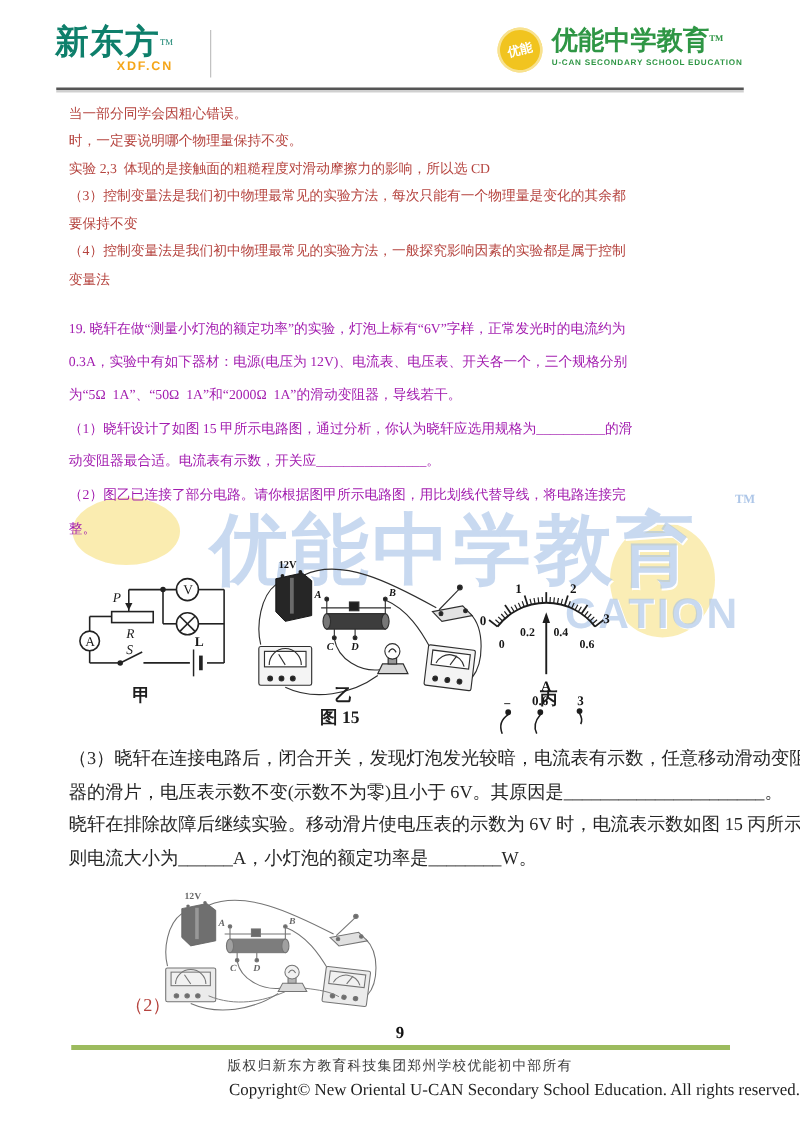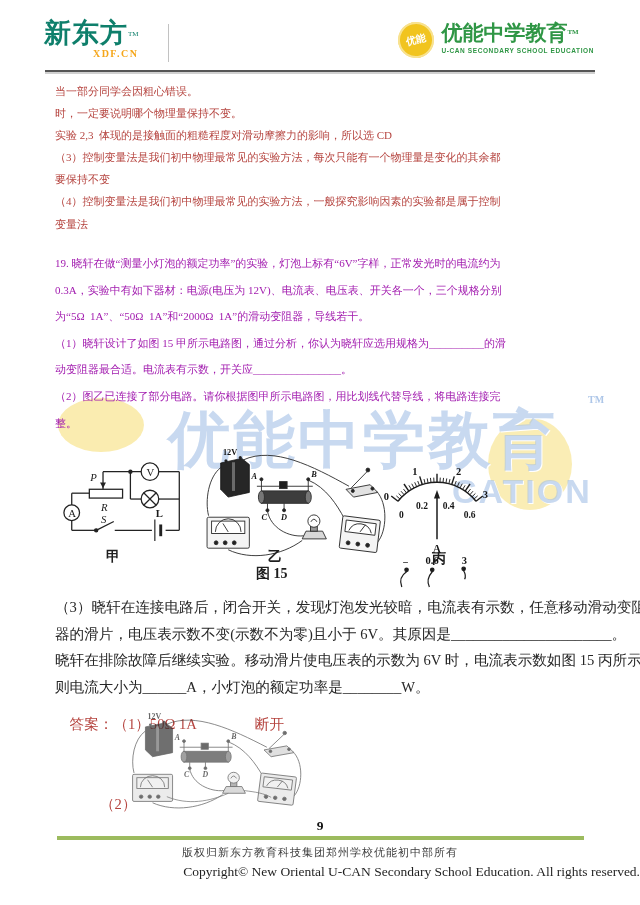--- a/index.html
+++ b/index.html
@@ -6,21 +6,21 @@
   .page{position:relative;width:640px;height:905px;background:#ffffff;overflow:hidden;
         font-family:"Liberation Serif","DejaVu Serif",serif;color:#262626;}
   .abs{position:absolute;}
   .ln{white-space:pre;}
   
   .hdr-rule{position:absolute;top:70px;left:45px;right:45px;height:2px;background:#555;
             box-shadow:0 2px 0 rgba(120,120,120,.35);}
   .xdf{left:44px;top:20px;line-height:1;}
   .xdf-name{font-weight:900;font-size:27px;color:#0e7f6b;letter-spacing:1px;font-family:"Liberation Sans",sans-serif;}
   .xdf-tm{font-size:7px;color:#0e7f6b;vertical-align:super;}
-  .xdf-domain{font-weight:bold;font-size:10px;color:#f5a61a;letter-spacing:1.5px;text-align:right;margin-top:2px;font-family:Liberation Serif, serif;}
+  .xdf-domain{font-weight:bold;font-size:10px;color:#f5a61a;letter-spacing:1.5px;text-align:right;margin-top:2px;font-family:Liberation Sans, sans-serif;}
   .hdr-vbar{left:168px;top:24px;width:1px;height:38px;background:#c2c2c2;}
   .ucan{right:46px;top:22px;display:flex;align-items:flex-start;gap:7px;}
   .ucan-circle{width:36px;height:36px;border-radius:50%;background:#f1c41f;color:#fff;display:flex;
                align-items:center;justify-content:center;font-size:10px;font-weight:bold;transform:rotate(-14deg);
                font-family:"Liberation Sans",sans-serif;box-shadow:inset 0 0 0 2px rgba(255,255,255,.5);}
   .ucan-name{font-weight:900;font-size:21px;color:#2f9645;line-height:1;font-family:"Liberation Sans",sans-serif;
              text-shadow:1px 1px 0 #fff,-1px -1px 0 #fff;}
   .ucan-tm{font-size:7px;vertical-align:super;font-weight:bold;}
   .ucan-sub{font-size:6.5px;color:#2f9645;letter-spacing:.6px;margin-top:3px;font-weight:bold;
             font-family:"Liberation Sans",sans-serif;}
@@ -295,23 +295,20 @@
   </svg>
   <div class="abs figlabel" style="left:432px;top:550px;">丙</div>
 
   <div class="abs p3block">
     <div class="ln">（3）晓轩在连接电路后，闭合开关，发现灯泡发光较暗，电流表有示数，任意移动滑动变阻</div>
     <div class="ln">器的滑片，电压表示数不变(示数不为零)且小于 6V。其原因是______________________。</div>
     <div class="ln">晓轩在排除故障后继续实验。移动滑片使电压表的示数为 6V 时，电流表示数如图 15 丙所示，</div>
     <div class="ln">则电流大小为______A，小灯泡的额定功率是________W。</div>
   </div>
 
-  <div class="abs ansline">
-    <span>答案：（1）50Ω 1A</span><span class="gap"></span><span>断开</span>
-  </div>
 
   <svg class="abs fig ans-fig" style="left:124px;top:712px;" width="175" height="105" viewBox="0 0 245 155" preserveAspectRatio="none">
     <use href="#g-yi"></use>
     <g stroke="#3a3a3a" stroke-width="1.1" fill="none">
       <path d="M60,125 C90,138 120,132 146,120"></path>
       <path d="M168,116 C184,118 196,120 206,126"></path>
     </g>
   </svg>
   <div class="abs part2">（2）</div>
 

